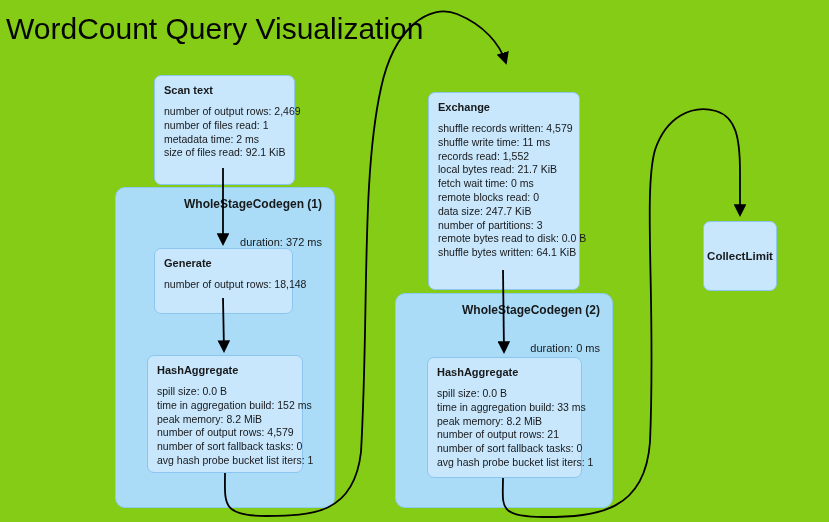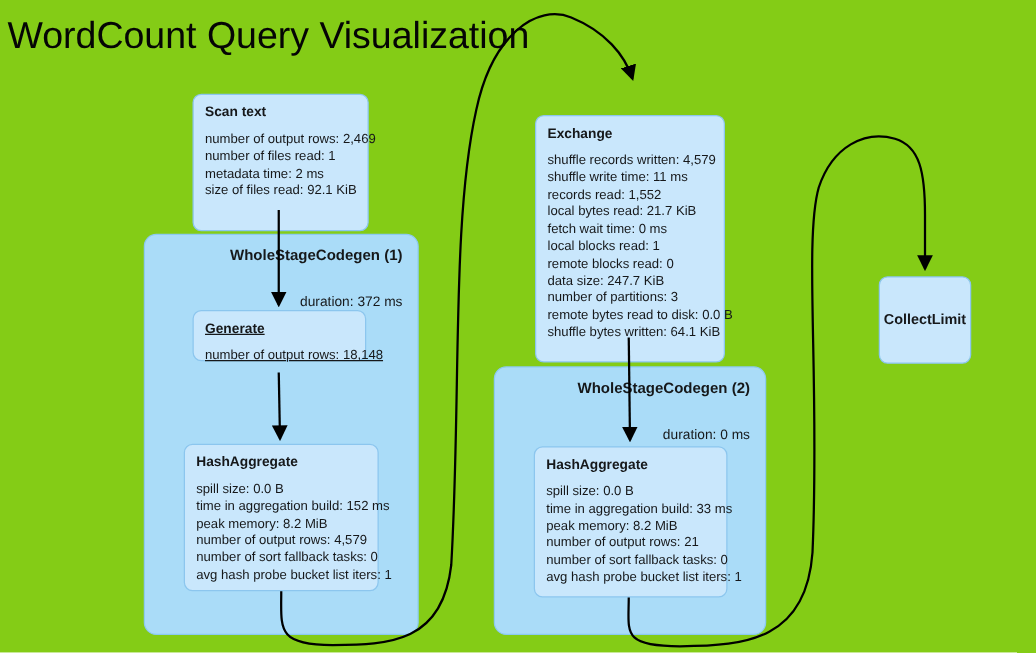--- a/index.html
+++ b/index.html
@@ -99,21 +99,21 @@
   <div class="node" style="left:154px; top:75px; width:141px; height:110px;">
     <div class="node-title">Scan text</div>
     <div>
         <div class="metric">number of output rows: 2,469</div>
         <div class="metric">number of files read: 1</div>
         <div class="metric">metadata time: 2 ms</div>
         <div class="metric">size of files read: 92.1 KiB</div>
       </div>
   </div>
 
-  <div class="node" style="left:154px; top:248px; width:139px; height:41px;text-decoration:underline;">
+  <div class="node" style="left:154px; top:248px; width:139px; height:66px;">
     <div class="node-title">Generate</div>
     <div>
         <div class="metric">number of output rows: 18,148</div>
       </div>
   </div>
 
   <div class="node" style="left:147px; top:355px; width:156px; height:118px;">
     <div class="node-title">HashAggregate</div>
     <div>
         <div class="metric">spill size: 0.0 B</div>
@@ -126,21 +126,20 @@
   </div>
 
   <div class="node" style="left:428px; top:72px; width:152px; height:198px;margin-top:20px;">
     <div class="node-title">Exchange</div>
     <div>
         <div class="metric">shuffle records written: 4,579</div>
         <div class="metric">shuffle write time: 11 ms</div>
         <div class="metric">records read: 1,552</div>
         <div class="metric">local bytes read: 21.7 KiB</div>
         <div class="metric">fetch wait time: 0 ms</div>
-        <div class="metric">local blocks read: 1</div>
         <div class="metric">remote blocks read: 0</div>
         <div class="metric">data size: 247.7 KiB</div>
         <div class="metric">number of partitions: 3</div>
         <div class="metric">remote bytes read to disk: 0.0 B</div>
         <div class="metric">shuffle bytes written: 64.1 KiB</div>
       </div>
   </div>
 
   <div class="node" style="left:427px; top:357px; width:155px; height:121px;">
     <div class="node-title">HashAggregate</div>

